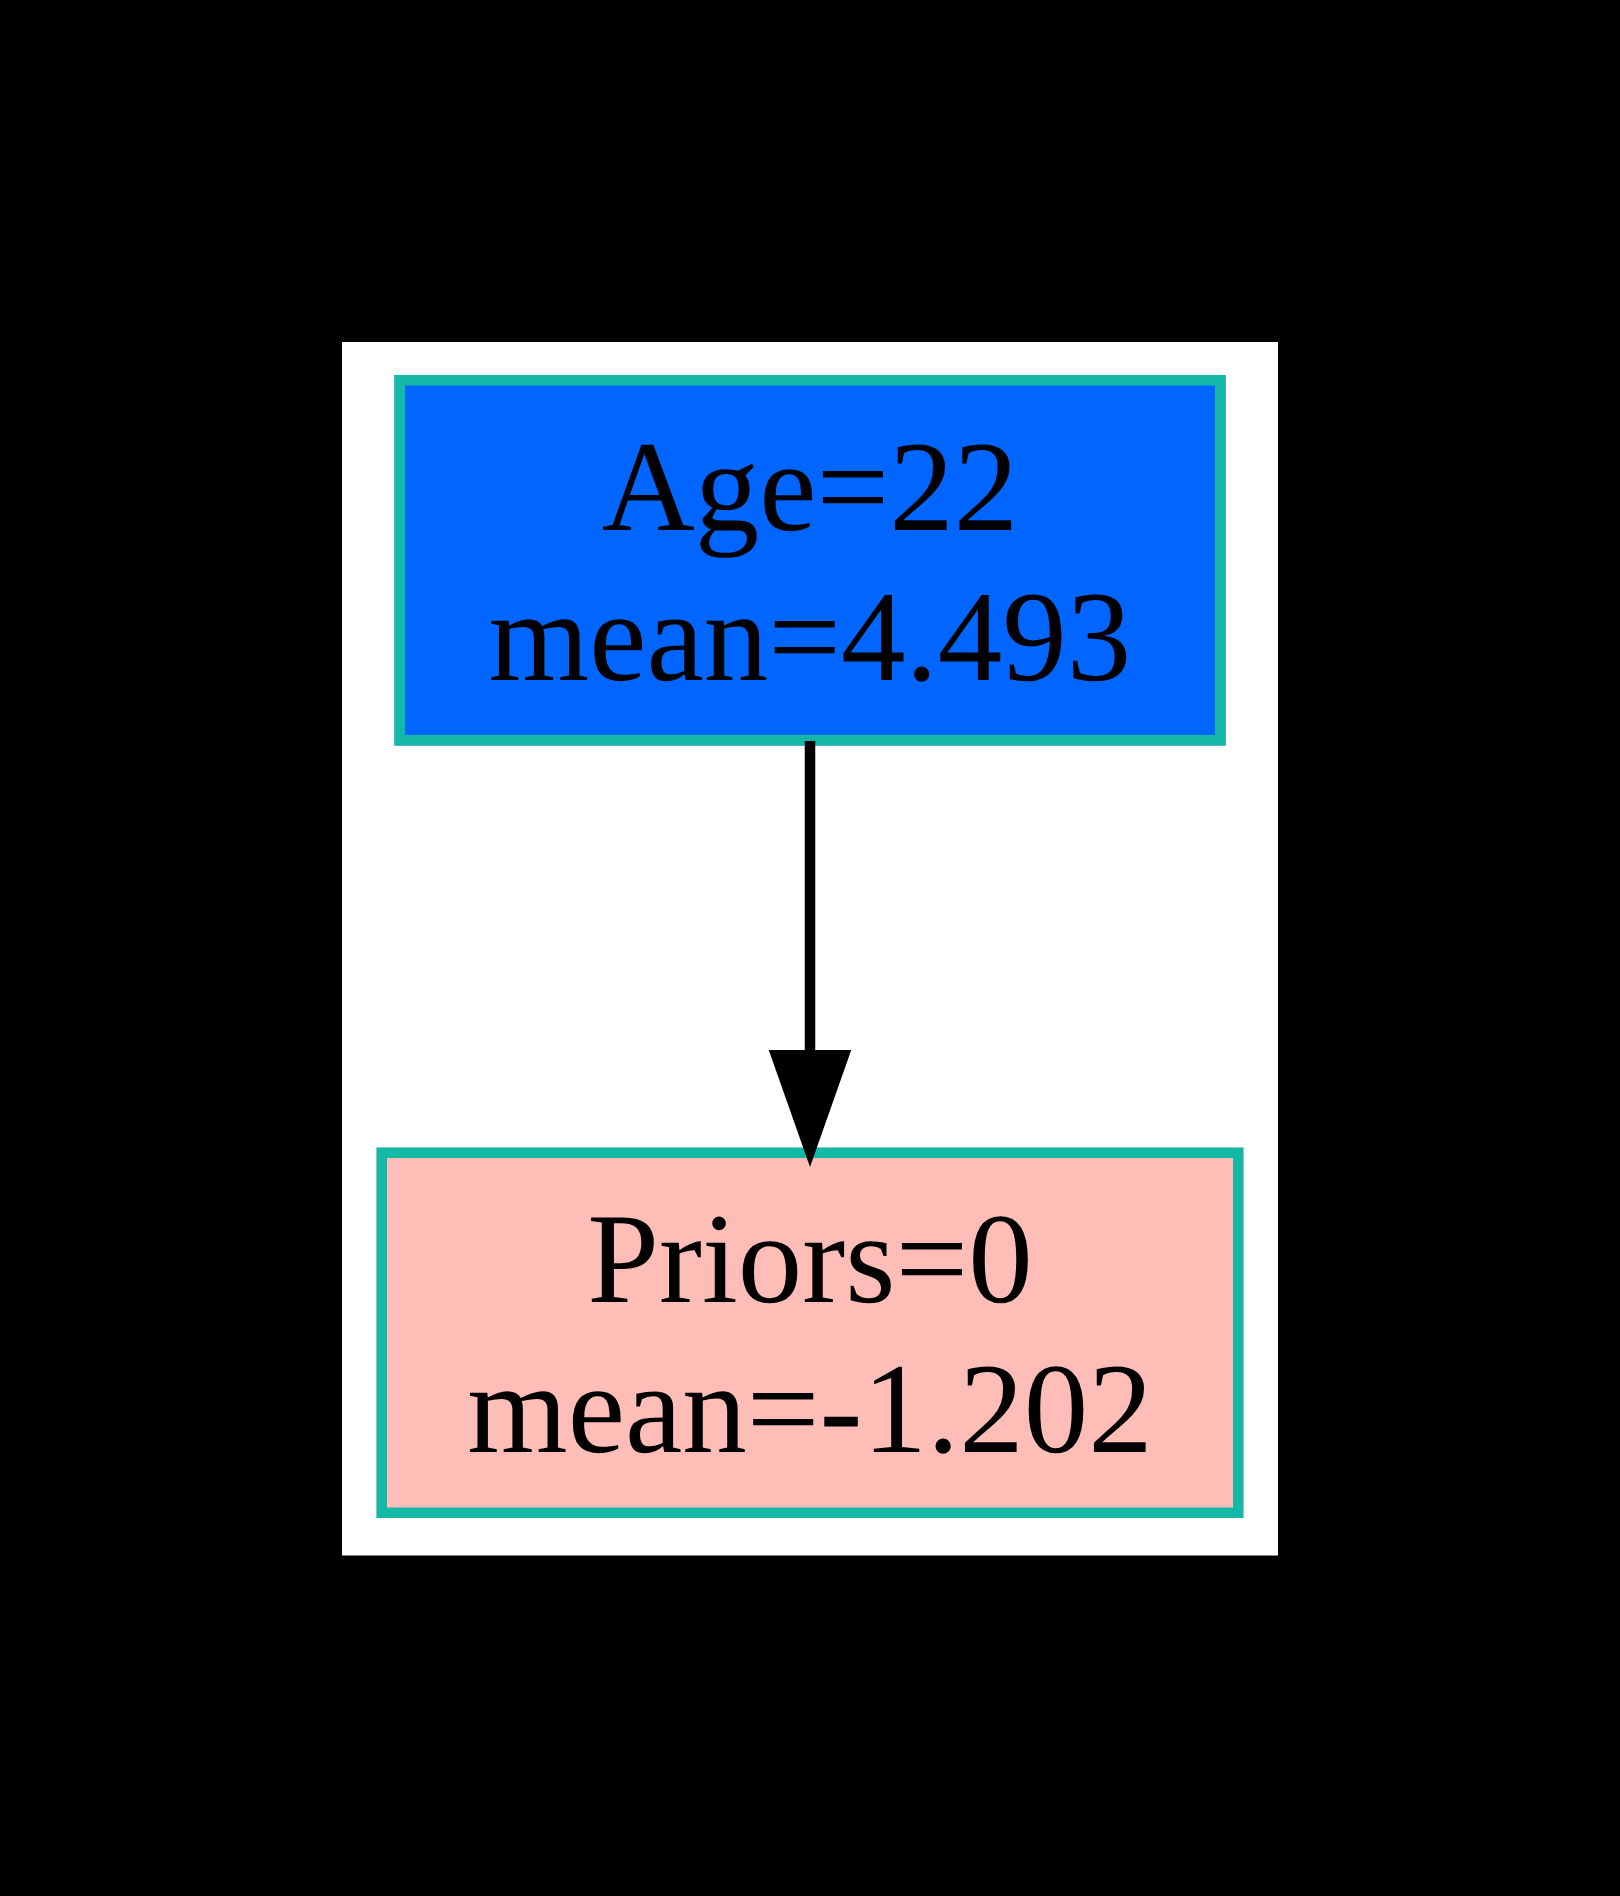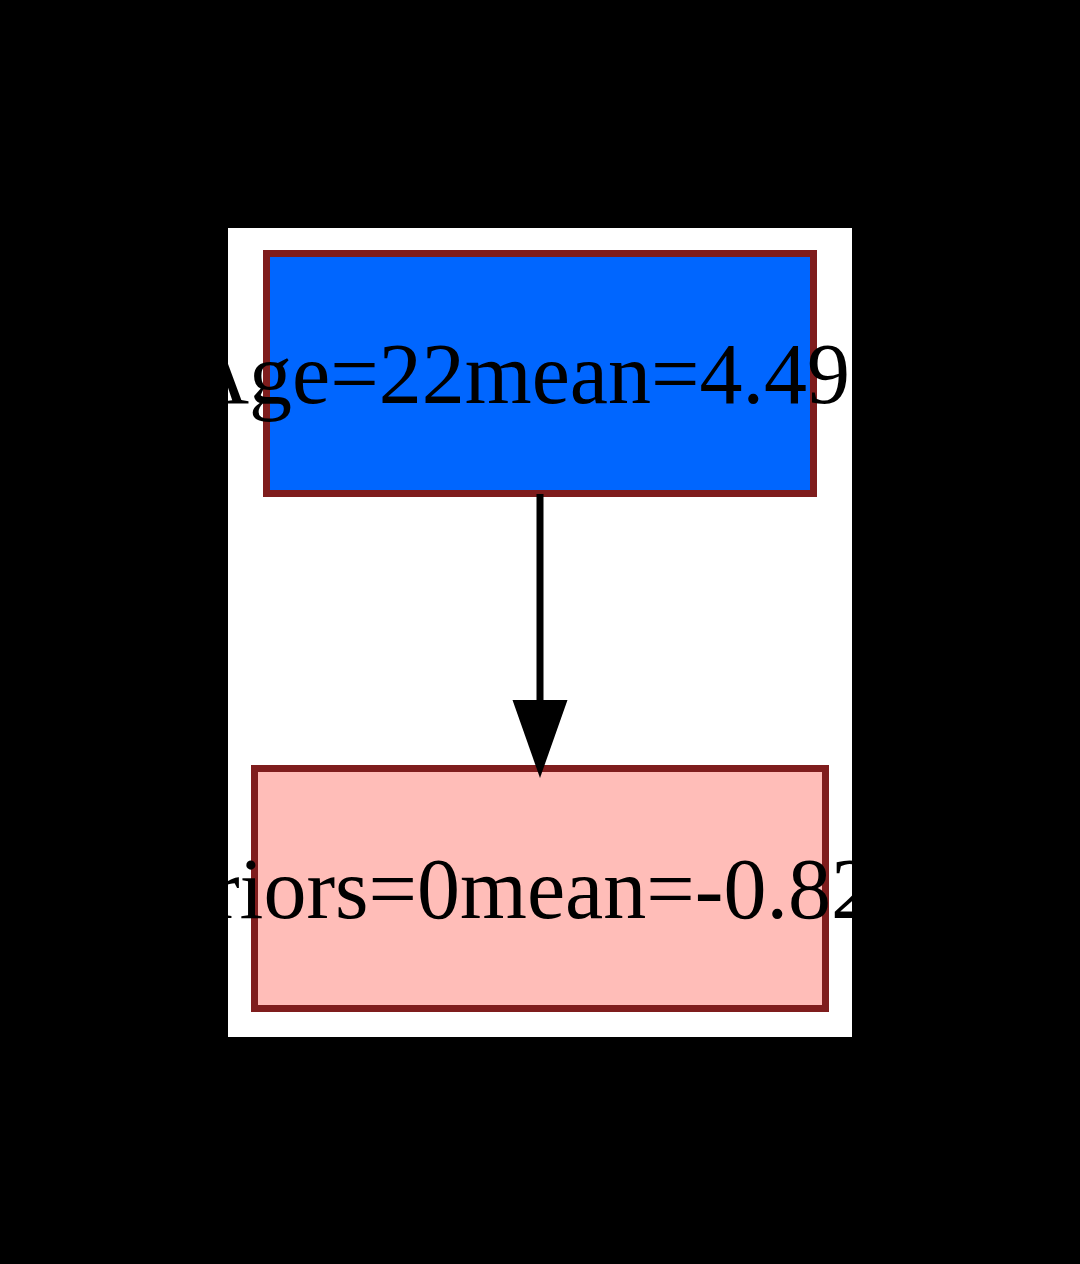--- a/index.html
+++ b/index.html
@@ -21,22 +21,23 @@
     position: absolute;
     left: 228px;
     top: 228px;
     width: 624px;
     height: 809px;
     background: #ffffff;
   }
   .node {
     position: absolute;
     box-sizing: border-box;
-    border: 7px solid #7f1d1d;
+    border: 7px solid #14b8a6;
     display: flex;
+    flex-direction: column;
     align-items: center;
     justify-content: center;
     text-align: center;
     color: #000000;
     z-index: 1;
   }
   .node .line {
     font-size: 86px;
     line-height: 100px;
     white-space: nowrap;
@@ -74,17 +75,17 @@
       <div class="line">mean=4.493</div>
     </div>
 
     <svg class="edge-svg" viewBox="0 0 624 809">
       <line x1="312" y1="266" x2="312" y2="476" stroke-width="7" stroke="#000000"></line>
       <polygon points="284.5,472 339.5,472 312,550" fill="#000000"></polygon>
     </svg>
 
     <div class="node node-bottom" style="background-color: rgb(255, 189, 184);">
       <div class="line">Priors=0</div>
-      <div class="line">mean=-0.821</div>
+      <div class="line">mean=-1.202</div>
     </div>
 
   </div>
 </div>
 
 </body></html>

